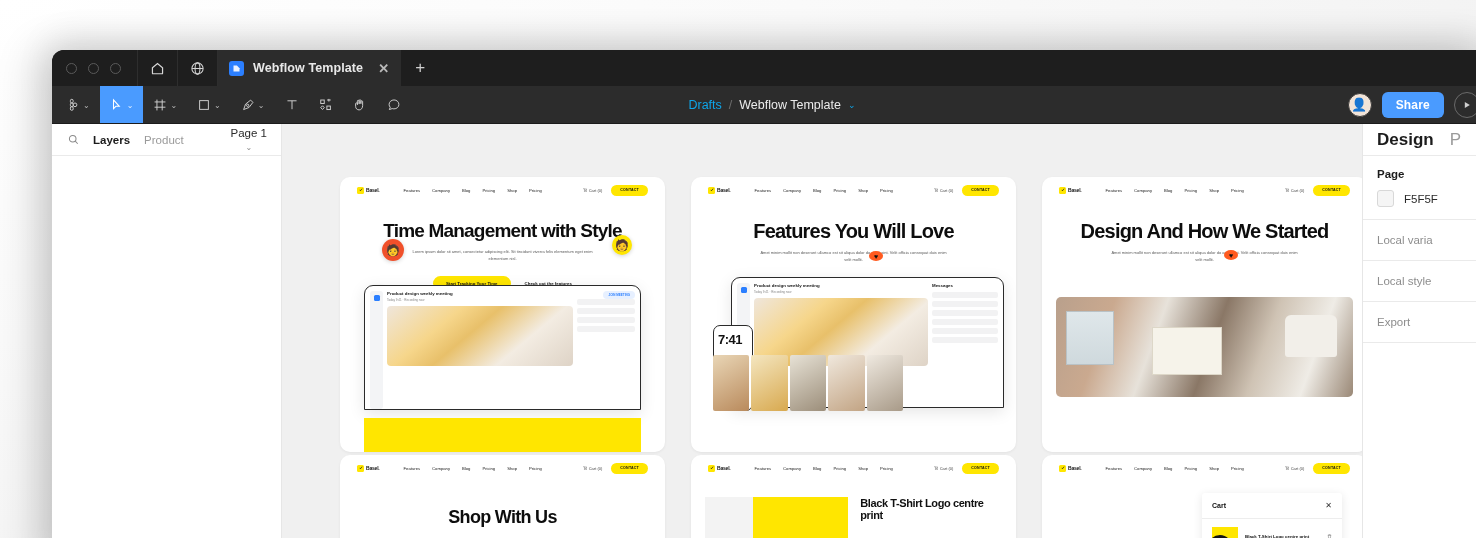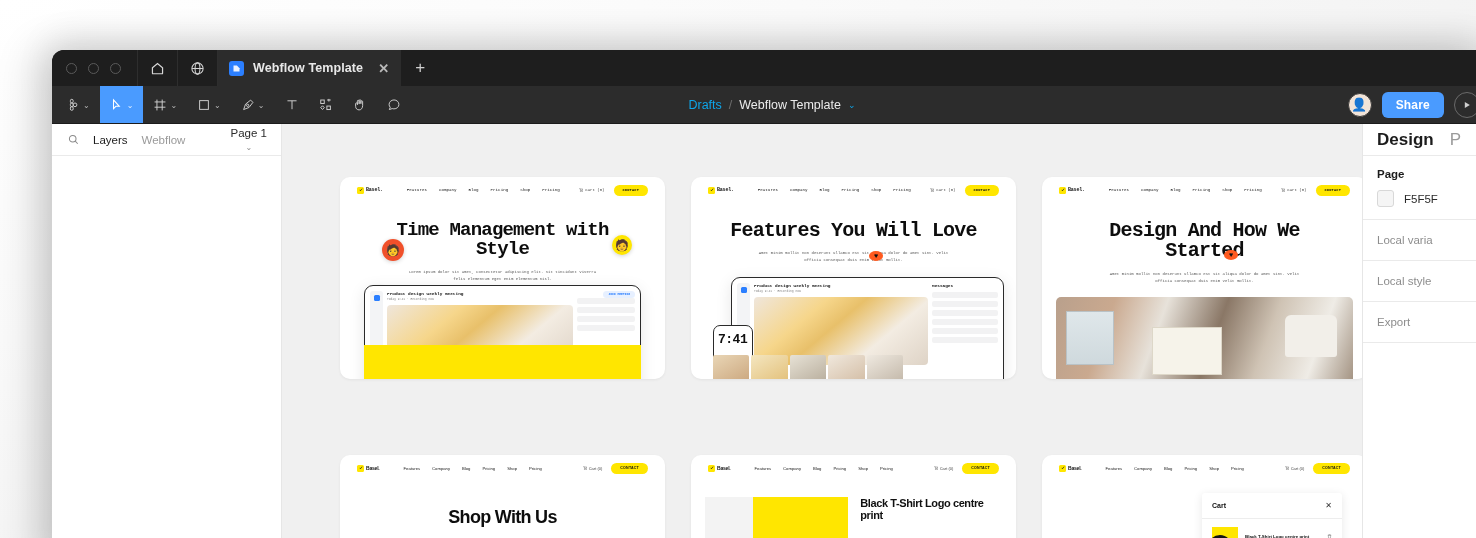--- a/index.html
+++ b/index.html
@@ -86,21 +86,21 @@
   .left-panel{
     width:230px; flex:0 0 230px; background:#ffffff;
     border-right:1px solid #e6e6e6; display:flex; flex-direction:column;
   }
   .lp-tabs{
     height:32px; display:flex; align-items:center; gap:14px; padding:0 14px 0 16px;
     border-bottom:1px solid #eaeaea;
   }
   .lp-search{ color:#8a8a8a; display:flex; align-items:center; }
   .lp-tab{ font-size:11.5px; color:#9a9a9a; }
-  .lp-tab.sel{ color:#1c1c1c; font-weight:400; }
+  .lp-tab.sel{ color:#1c1c1c; font-weight:700; }
   .lp-page{
     margin-left:auto; font-size:11.5px; color:#2b2b2b; display:flex;
     align-items:center; gap:4px;flex-direction:column;
   }
   .lp-list{ flex:1; }
 
   
   .canvas{ flex:1; background:#f0f0f0; position:relative; overflow:hidden; }
 
   
@@ -121,21 +121,21 @@
               border:1px solid #d8d8d8; flex:0 0 auto; }
   .rp-hex{ font-size:11.5px; color:#2b2b2b; white-space:nowrap; }
   .rp-link{ padding:14px; border-bottom:1px solid #eaeaea;
             font-size:11.5px; color:#8d8d8d; white-space:nowrap; }
 
   
   .frame{
     position:absolute; background:#ffffff; border-radius:10px; overflow:hidden;
     box-shadow:0 1px 3px rgba(0,0,0,.06);
   }
-  .frame.r1{ top:53px; height:202px;font-family:Liberation Mono, monospace; }
+  .frame.r1{ top:53px; height:275px; }
   .frame.r2{ top:331px; height:231px; }
   .frame.c1{ left:58px; width:325px; }
   .frame.c2{ left:409px; width:325px; }
   .frame.c3{ left:760px; width:325px; }
 
   
   .site-nav{
     display:flex; align-items:center; height:26px; padding:0 17px; gap:0;
     font-size:3.6px;
   }
@@ -389,21 +389,21 @@
 
     <div class="left-panel">
       <div class="lp-tabs">
         <span class="lp-search">
           <svg width="11" height="11" viewBox="0 0 14 14" fill="none" stroke="#8a8a8a" stroke-width="1.3">
             <circle cx="6" cy="6" r="4.2"></circle>
               <path d="M9.2 9.2 12.4 12.4"></path>
           </svg>
         </span>
         <span class="lp-tab sel">Layers</span>
-        <span class="lp-tab">Webflow</span>
+        <span class="lp-tab">Product</span>
         <span class="lp-page">
           <span>Page 1</span>
           <span style="font-size:8px;color:#8a8a8a">⌄</span>
         </span>
       </div>
       <div class="lp-list"></div>
     </div>
 
     <div class="canvas">
 

